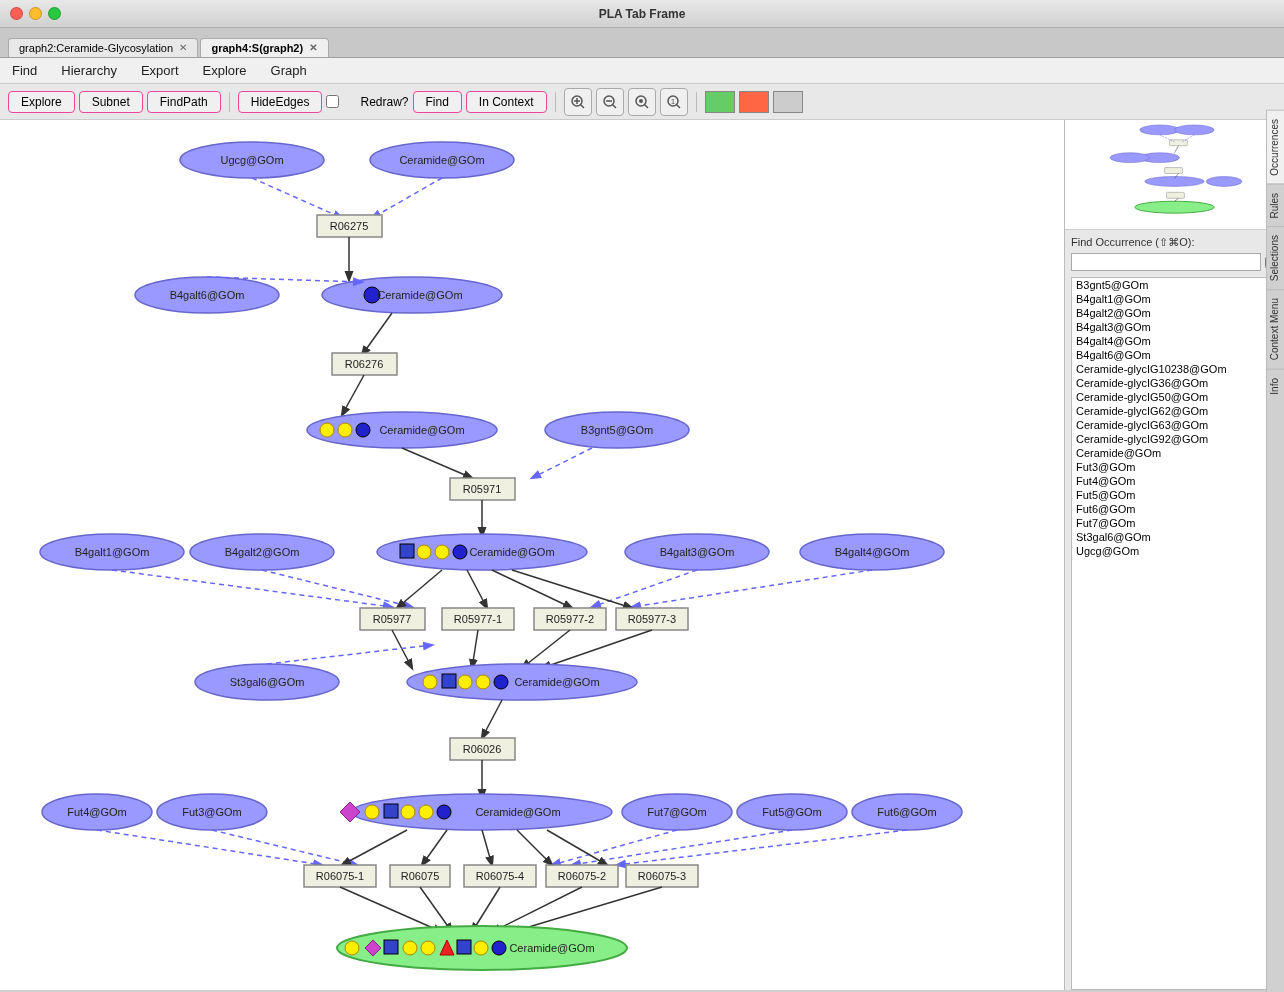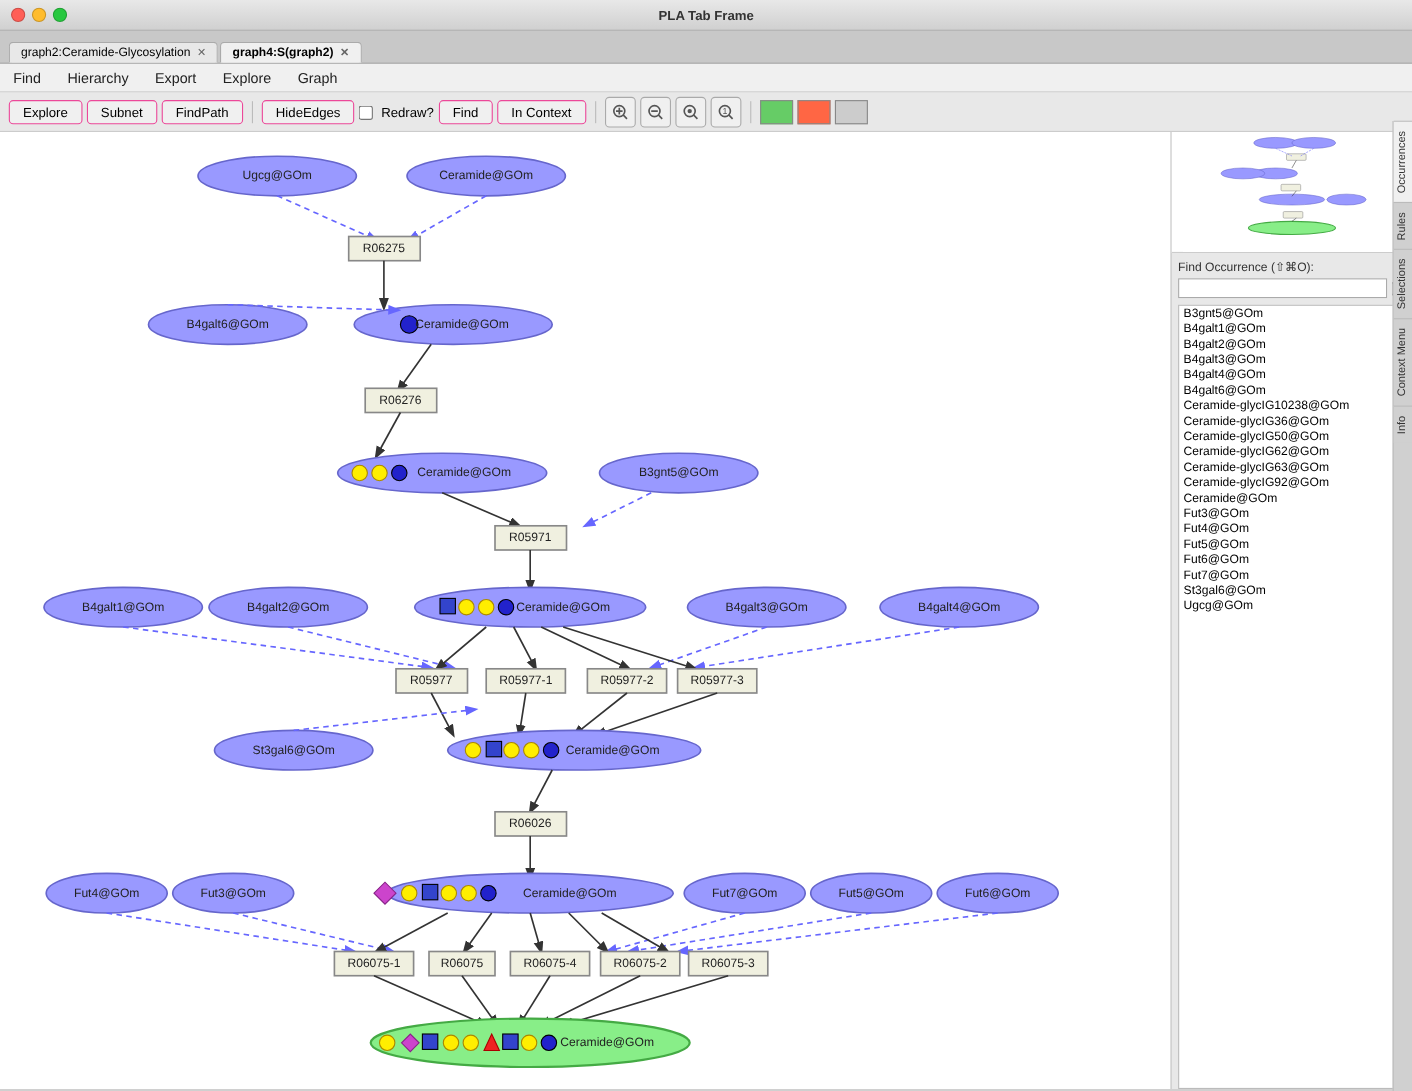--- a/index.html
+++ b/index.html
@@ -101,22 +101,22 @@
       border: 1px solid #ec4899;
       border-radius: 4px;
       padding: 3px 12px;
       font-size: 12px;
       cursor: pointer;
       white-space: nowrap;
     }
     .toolbar-separator { width: 1px; background: #bbb; height: 20px; margin: 0 4px; }
     .toolbar-checkbox-label {
       display: flex;
-      align-items: flex-end;
-      gap: 7px;
+      align-items: flex-start;
+      gap: 21px;
       font-size: 12px;
     }
     .zoom-btn {
       width: 28px; height: 28px;
       background: #f0f0f0;
       border: 1px solid #aaa;
       border-radius: 4px;
       display: flex;
       align-items: center;
       justify-content: center;

